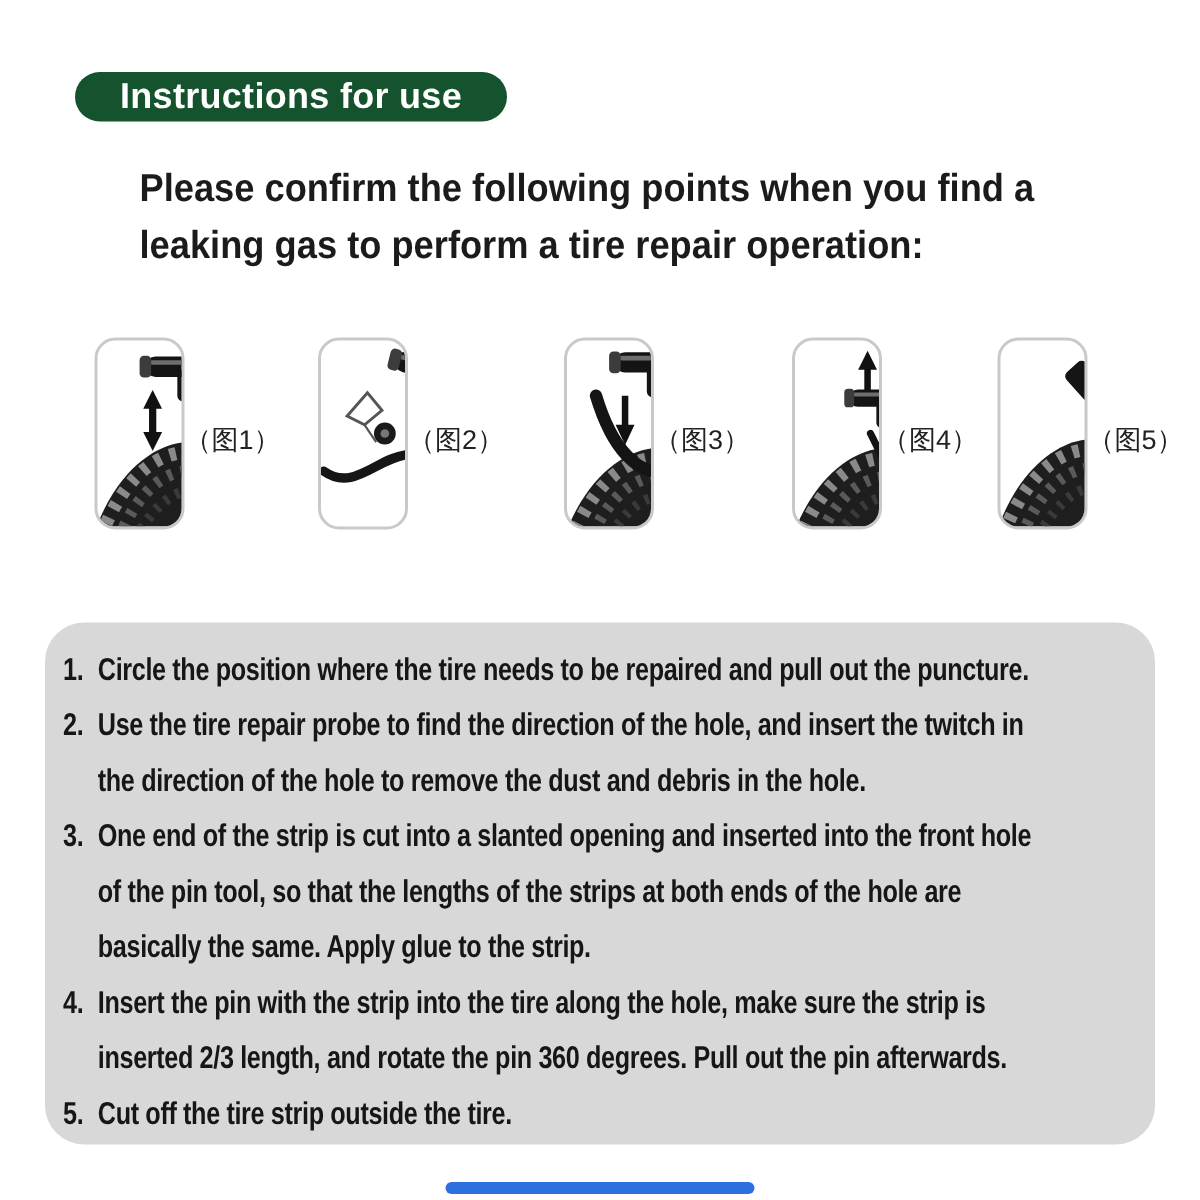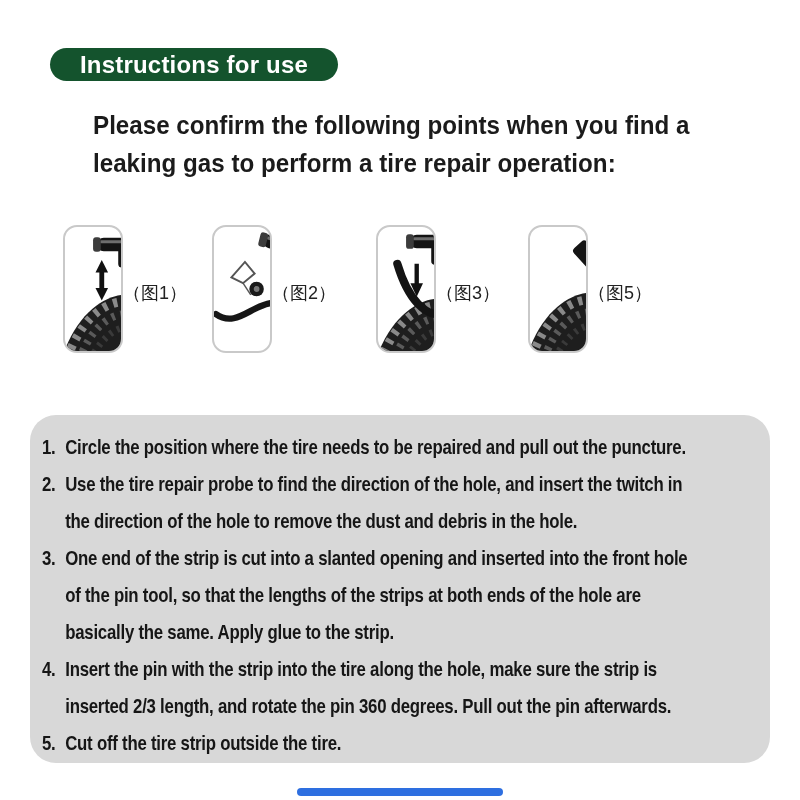--- a/index.html
+++ b/index.html
@@ -117,20 +117,38 @@
             <polygon points="33.5,56 46.5,56 40,70"></polygon>
             <line x1="84" y1="36" x2="84" y2="58" stroke="#111111" stroke-width="4.5"></line>
             <polygon points="77.5,56 90.5,56 84,70"></polygon>
           </g>
           <use href="#t-tool" transform="translate(0,-3)"></use>
         </svg>
       </div>
       <figcaption class="fig-caption">（图3）</figcaption>
     </figure>
 
+    <figure class="fig" style="margin:0">
+      <div class="fig-box">
+        <svg viewBox="0 0 124 124" width="120" height="124">
+          <use href="#tire-shape" transform="translate(0,4)"></use>
+          <path d="M52,62 L62,82 L72,62" fill="none" stroke="#141414" stroke-width="5" stroke-linecap="round"></path>
+          <g fill="#111111">
+            <line x1="50" y1="16" x2="50" y2="34" stroke="#111111" stroke-width="4.5"></line>
+            <polygon points="43.5,18 56.5,18 50,5"></polygon>
+            <line x1="72" y1="16" x2="72" y2="34" stroke="#111111" stroke-width="4.5"></line>
+            <polygon points="65.5,18 78.5,18 72,5"></polygon>
+          </g>
+          <g transform="translate(9.3,24) scale(0.85)">
+              <use href="#t-tool"></use>
+            </g>
+        </svg>
+      </div>
+      <figcaption class="fig-caption">（图4）</figcaption>
+    </figure>
 
     <figure class="fig" style="margin:0">
       <div class="fig-box">
         <svg viewBox="0 0 124 124" width="120" height="124">
           <use href="#tire-shape" transform="translate(0,-2)"></use>
           <polygon points="88,58 100,66 112,88 92,92 80,72" fill="#c4c4c4" stroke="#8f8f8f" stroke-width="1.5"></polygon>
           <rect x="62" y="8" width="18" height="64" rx="4" transform="rotate(-42 71 40)" fill="#151515"></rect>
           <path d="M66,88 L73,76 L80,88" stroke="#111111" stroke-width="4" fill="none"></path>
         </svg>
       </div>

